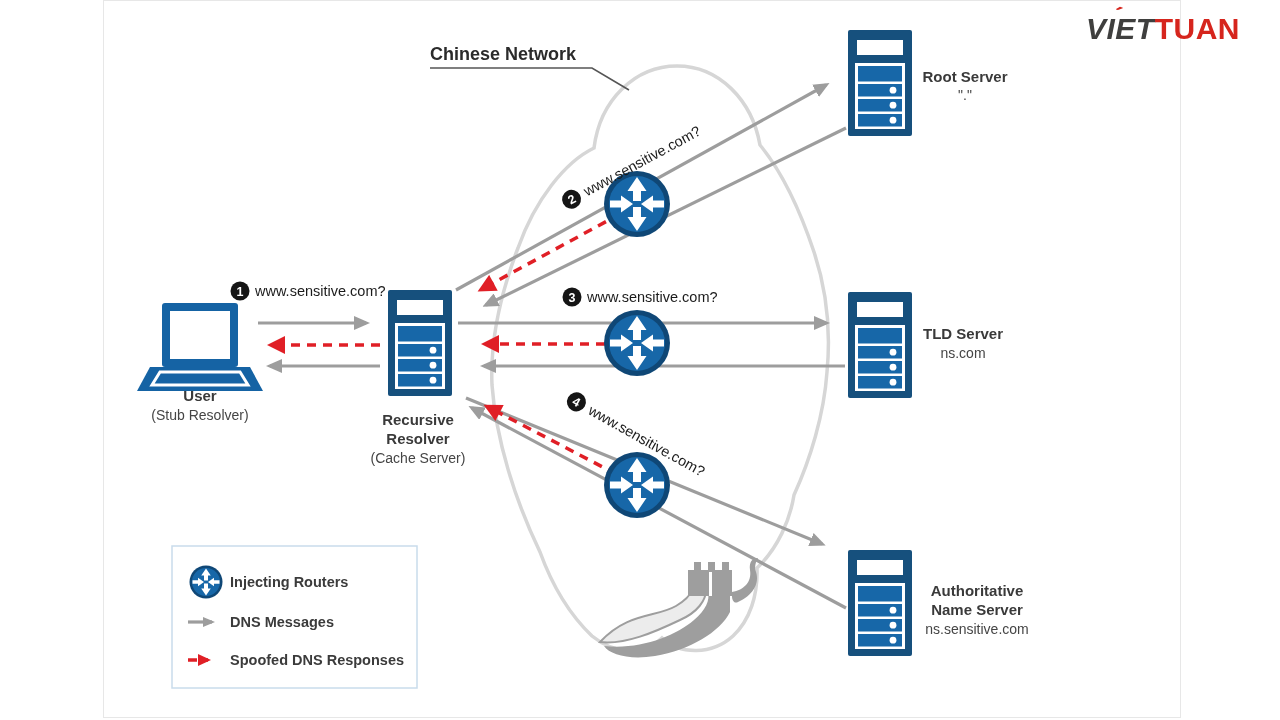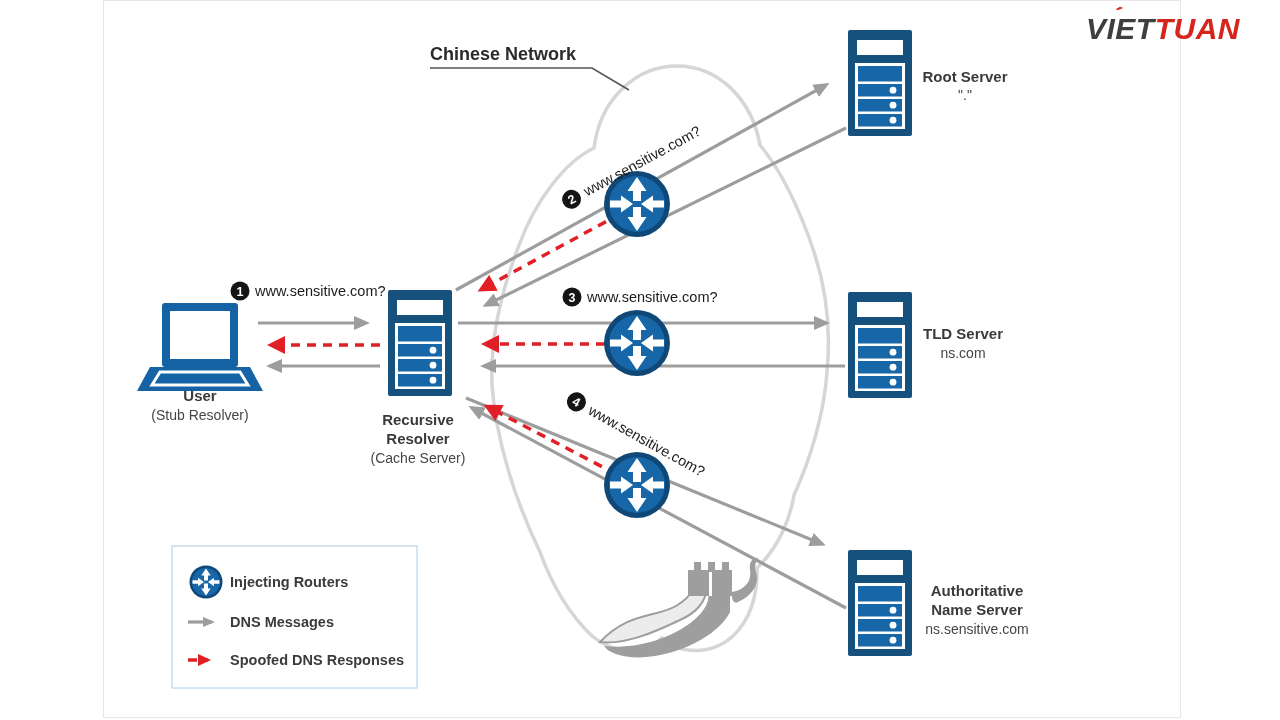--- a/index.html
+++ b/index.html
@@ -9,21 +9,21 @@
     --logo-dark:#3f3f3e; --logo-red:#d6251d; --legend-border:#c9dceb;
   }
   html,body{margin:0;padding:0;width:1280px;height:720px;background:#fff;overflow:hidden;
     font-family:"Liberation Sans",sans-serif;}
   .card{position:absolute;left:103px;top:0;width:1076px;height:716px;background:#fff;
     border:1px solid #e7e7e7;}
   .stage{position:absolute;left:0;top:0;width:1280px;height:720px;}
   .logo{position:absolute;left:1086px;top:12px;font-weight:bold;font-size:30px;
     letter-spacing:.5px;white-space:nowrap;}
   .logo .viet{color:var(--logo-dark,#3f3f3e);font-style:italic;}
-  .logo .tuan{color:var(--logo-red,#d6251d);font-style:italic;}
+  .logo .tuan{color:var(--logo-red,#d6251d);}
   .logo .accent{position:absolute;left:27px;top:-10px;color:var(--logo-red,#d6251d);
     font-size:24px;transform:rotate(18deg);}
   text{font-family:"Liberation Sans",sans-serif;fill:var(--text-dark,#3a3a3a);}
   .nb{font-size:15px;font-weight:bold;}
   .nd{font-size:14px;fill:#454545;}
   .q{font-size:14.5px;fill:#1b1b1b;}
   .num{font-size:12.5px;font-weight:bold;fill:#ffffff;}
   .ttl{font-size:18px;font-weight:bold;fill:#2b2b2b;}
   .lg{font-size:14.5px;font-weight:bold;fill:#3b3b3b;}
   .gl{stroke:var(--arrow-gray,#9d9d9d);stroke-width:3.2;fill:none;}

